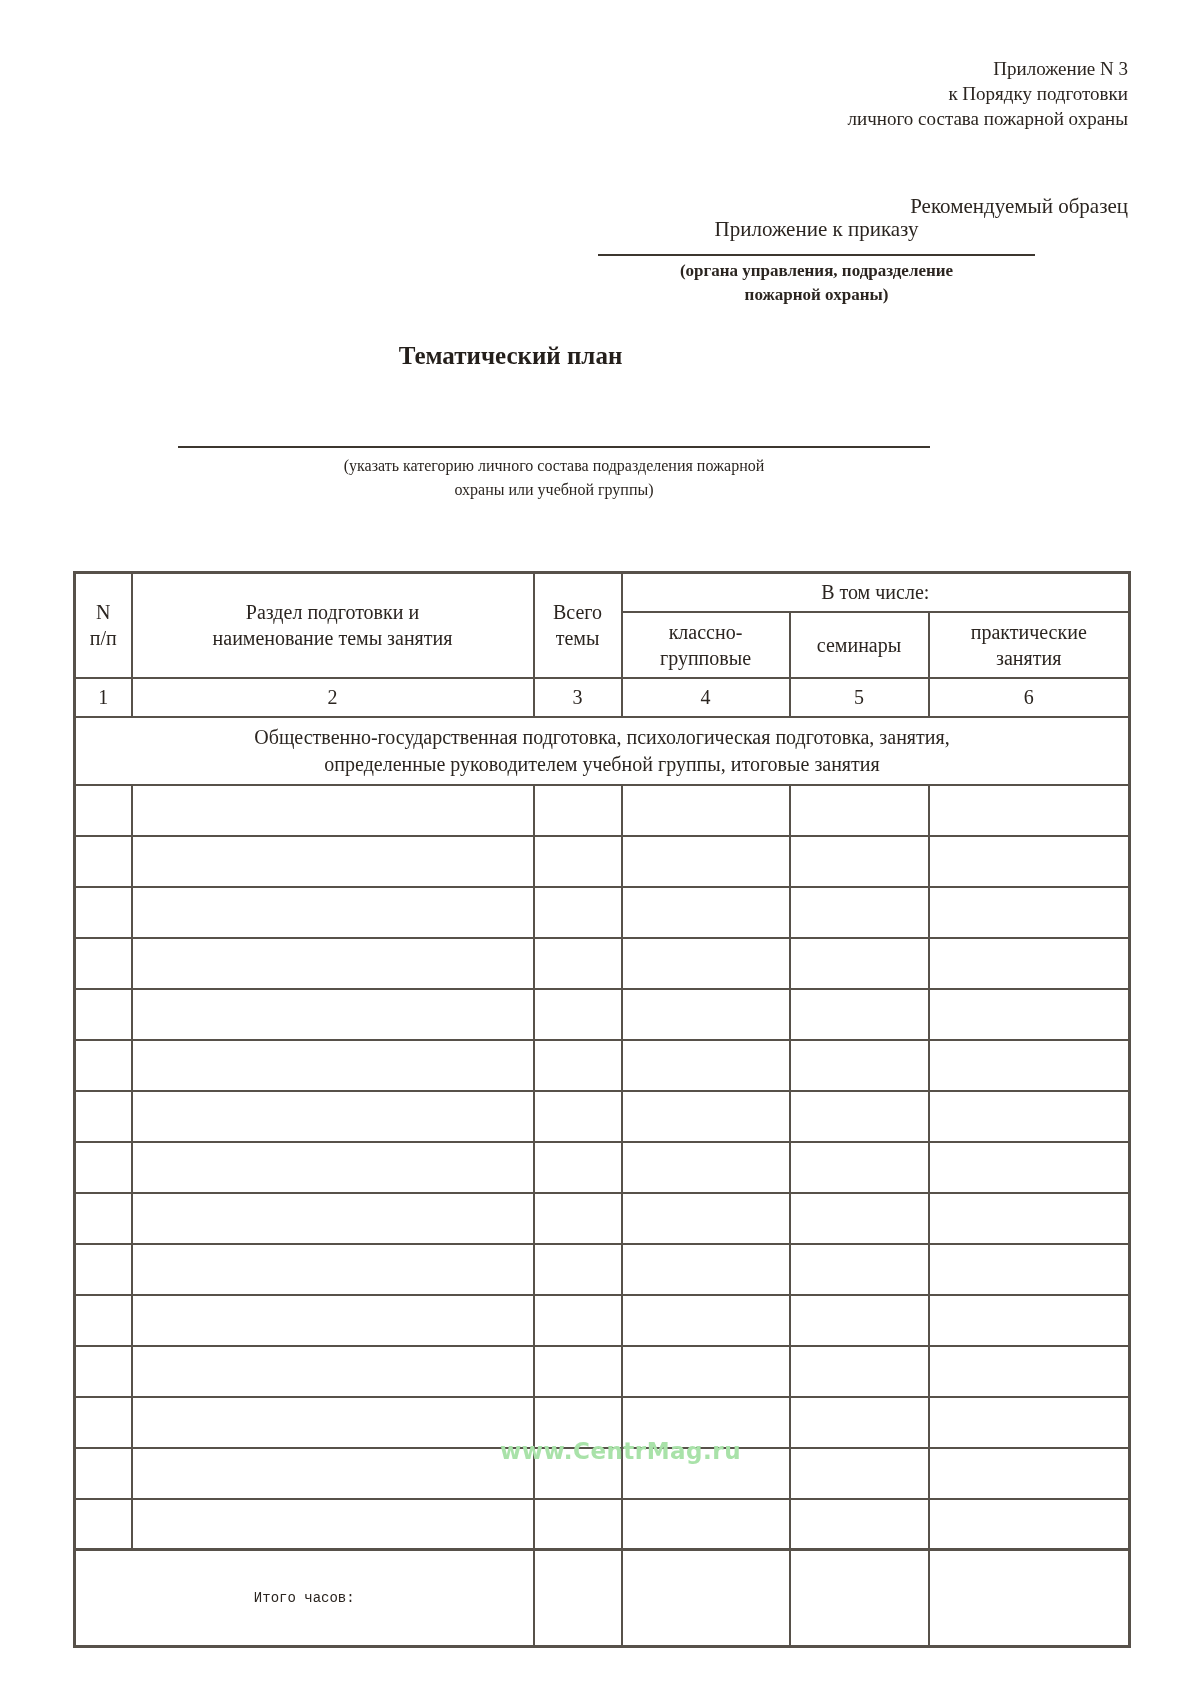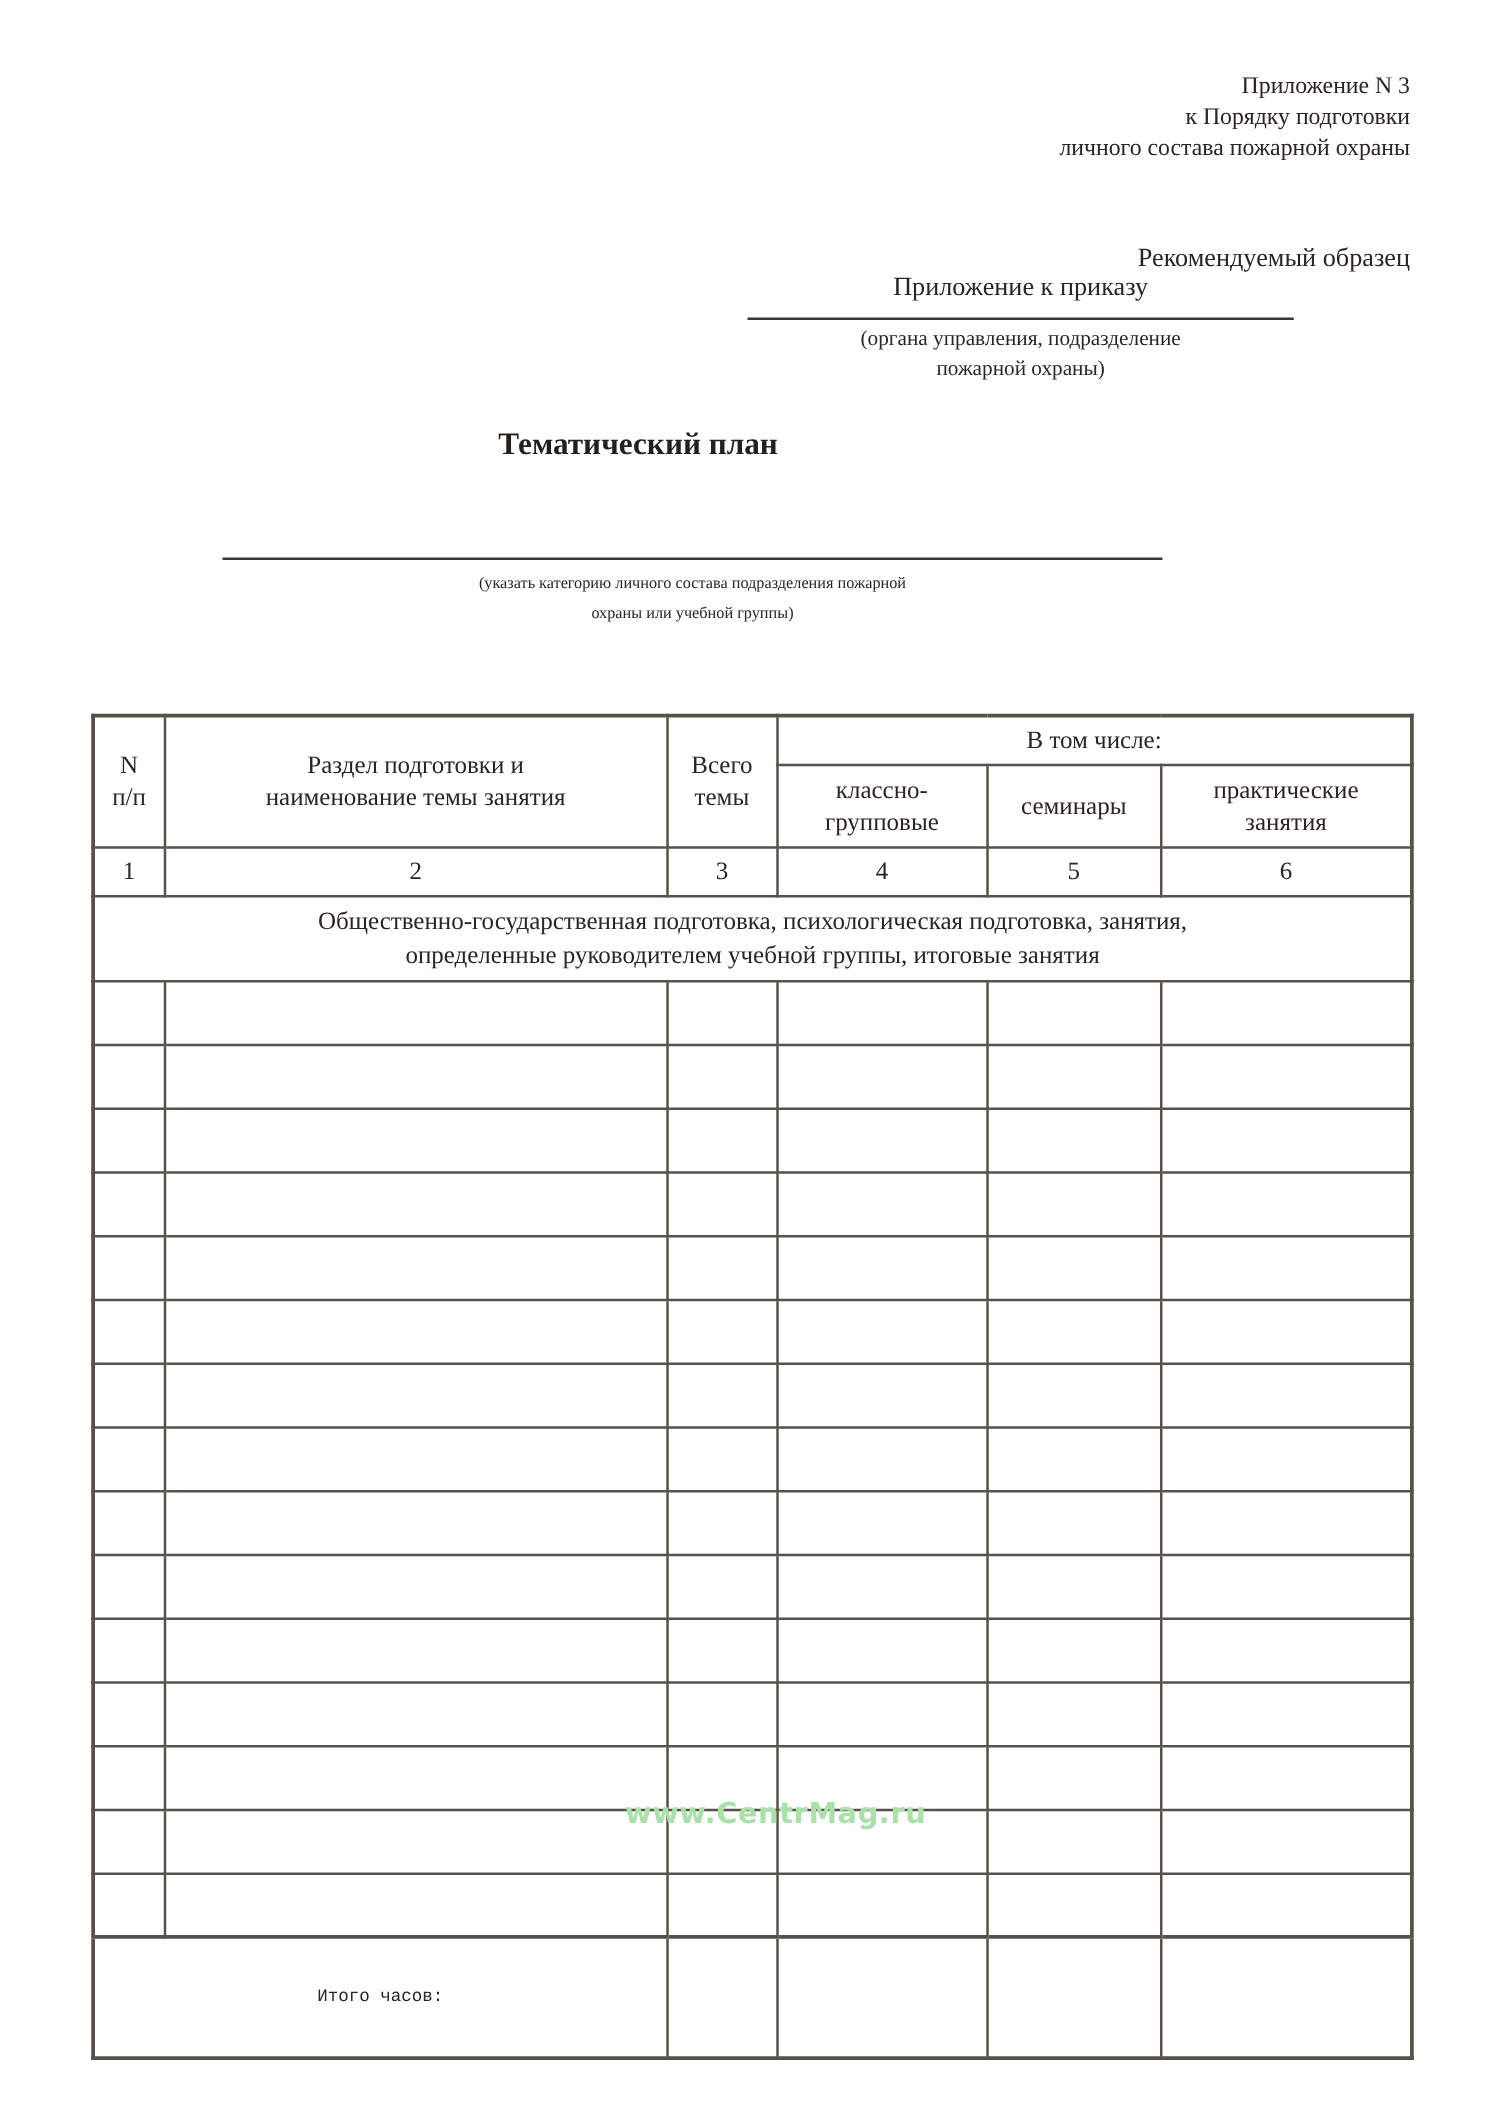--- a/index.html
+++ b/index.html
@@ -48,20 +48,21 @@
     line-height: 26px;
   }
   .order-rule {
     height: 12px;
     border-bottom: 2px solid #3c362f;
     margin-bottom: 3px;
   }
   .order-caption {
     font-size: 17px;
     line-height: 24px;
+    font-weight: bold;
   }
 
   .title-block {
     position: absolute;
     top: 339px;
     left: 0;
     width: 1005px;
     padding-left: 16px;
     box-sizing: border-box;
     text-align: center;
@@ -77,21 +78,21 @@
     left: 178px;
     width: 752px;
     text-align: center;
   }
   .subtitle-rule {
     height: 34px;
     border-bottom: 2px solid #3c362f;
     margin-bottom: 6px;
   }
   .subtitle-caption {
-    font-size: 13px;
+    font-size: 16px;
     line-height: 24px;
   }
 
   table.form-table {
     position: absolute;
     top: 571px;
     left: 73px;
     width: 1055px;
     border-collapse: collapse;
     table-layout: fixed;

